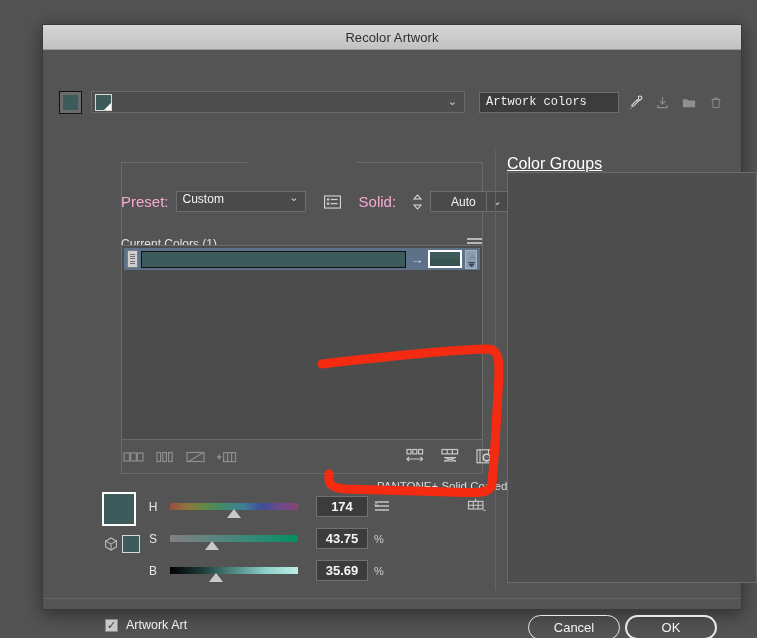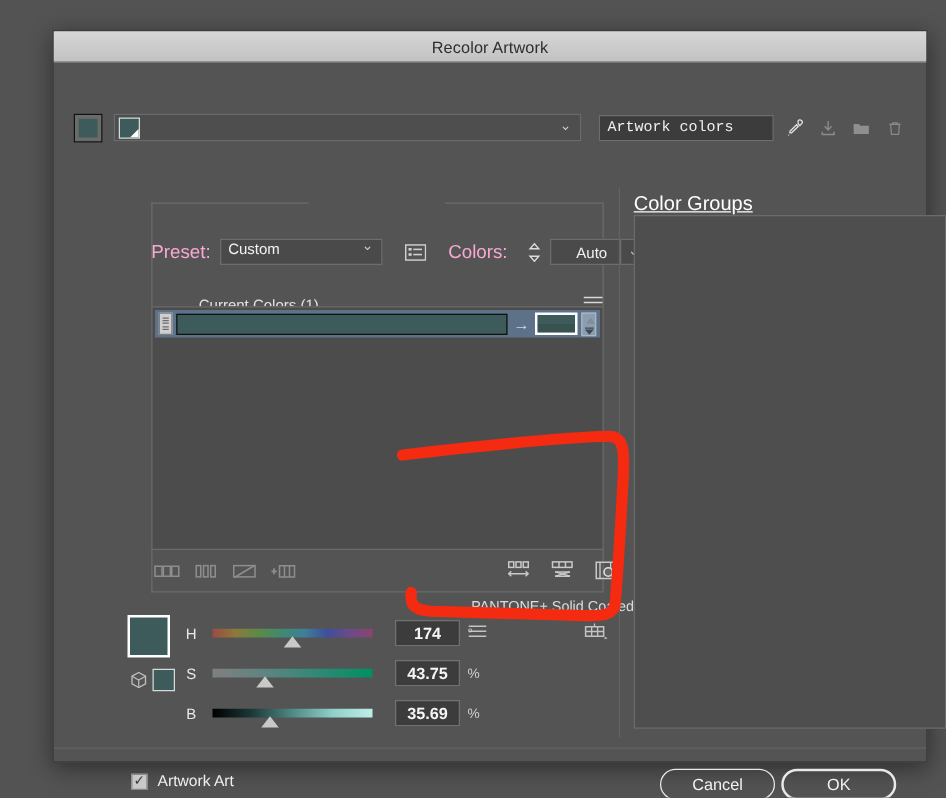--- a/index.html
+++ b/index.html
@@ -114,21 +114,21 @@
     display:flex; align-items:center; justify-content:center;
   }
   .list-ico { margin-left: 16px; width: 21px; height: 18px;
               display:flex; align-items:center; justify-content:center; }
   .stepper { margin-left: 16px; width: 11px; display:flex; flex-direction:column;
              align-items:center; justify-content:center; }
 
   
   .cc-head {
     position: absolute; left: 78px; top: 179px; width: 362px;
-    display: flex; align-items: center; padding-left: 38px;
+    display: flex; align-items: center;
   }
   .cc-title { font-size: 12px; color: #e2e2e2; }
   .cc-new { margin-left: auto; font-size: 12px; color: #e2e2e2; margin-top: 15px; }
   .cc-menu { margin-left: 14px; }
 
   
   .cc-list {
     position: absolute; left: 78px; top: 195px; width: 362px; height: 195px;
     background: #4c4c4c; border: 1px solid #6b6b6b; overflow: hidden;
   }
@@ -300,21 +300,21 @@
         <div class="list-ico">
           <svg width="17" height="14" viewBox="0 0 18 14">
             <rect x="0.6" y="0.6" width="16.8" height="12.8" fill="none" stroke="#d2d2d2" stroke-width="1.2"></rect>
             <rect x="3" y="3.2" width="2.6" height="2.2" fill="#d2d2d2"></rect>
             <rect x="3" y="7.6" width="2.6" height="2.2" fill="#d2d2d2"></rect>
             <rect x="7" y="3.7" width="7.4" height="1.3" fill="#d2d2d2"></rect>
             <rect x="7" y="8.1" width="7.4" height="1.3" fill="#d2d2d2"></rect>
           </svg>
         </div>
 
-        <span class="lbl" style="margin-left:16px">Colors:</span>
+        <span class="lbl" style="margin-left:16px">Solid:</span>
 
         <div class="stepper">
           <svg width="11" height="18" viewBox="0 0 11 18">
             <path d="M5.5 2 9 6H2z" fill="none" stroke="#dcdcdc" stroke-width="1.1"></path>
             <path d="M5.5 16 9 12H2z" fill="none" stroke="#dcdcdc" stroke-width="1.1"></path>
           </svg>
         </div>
 
         <div class="colors-select-wrap" style="margin-left:7px">
           <div class="colors-val">Auto</div>

